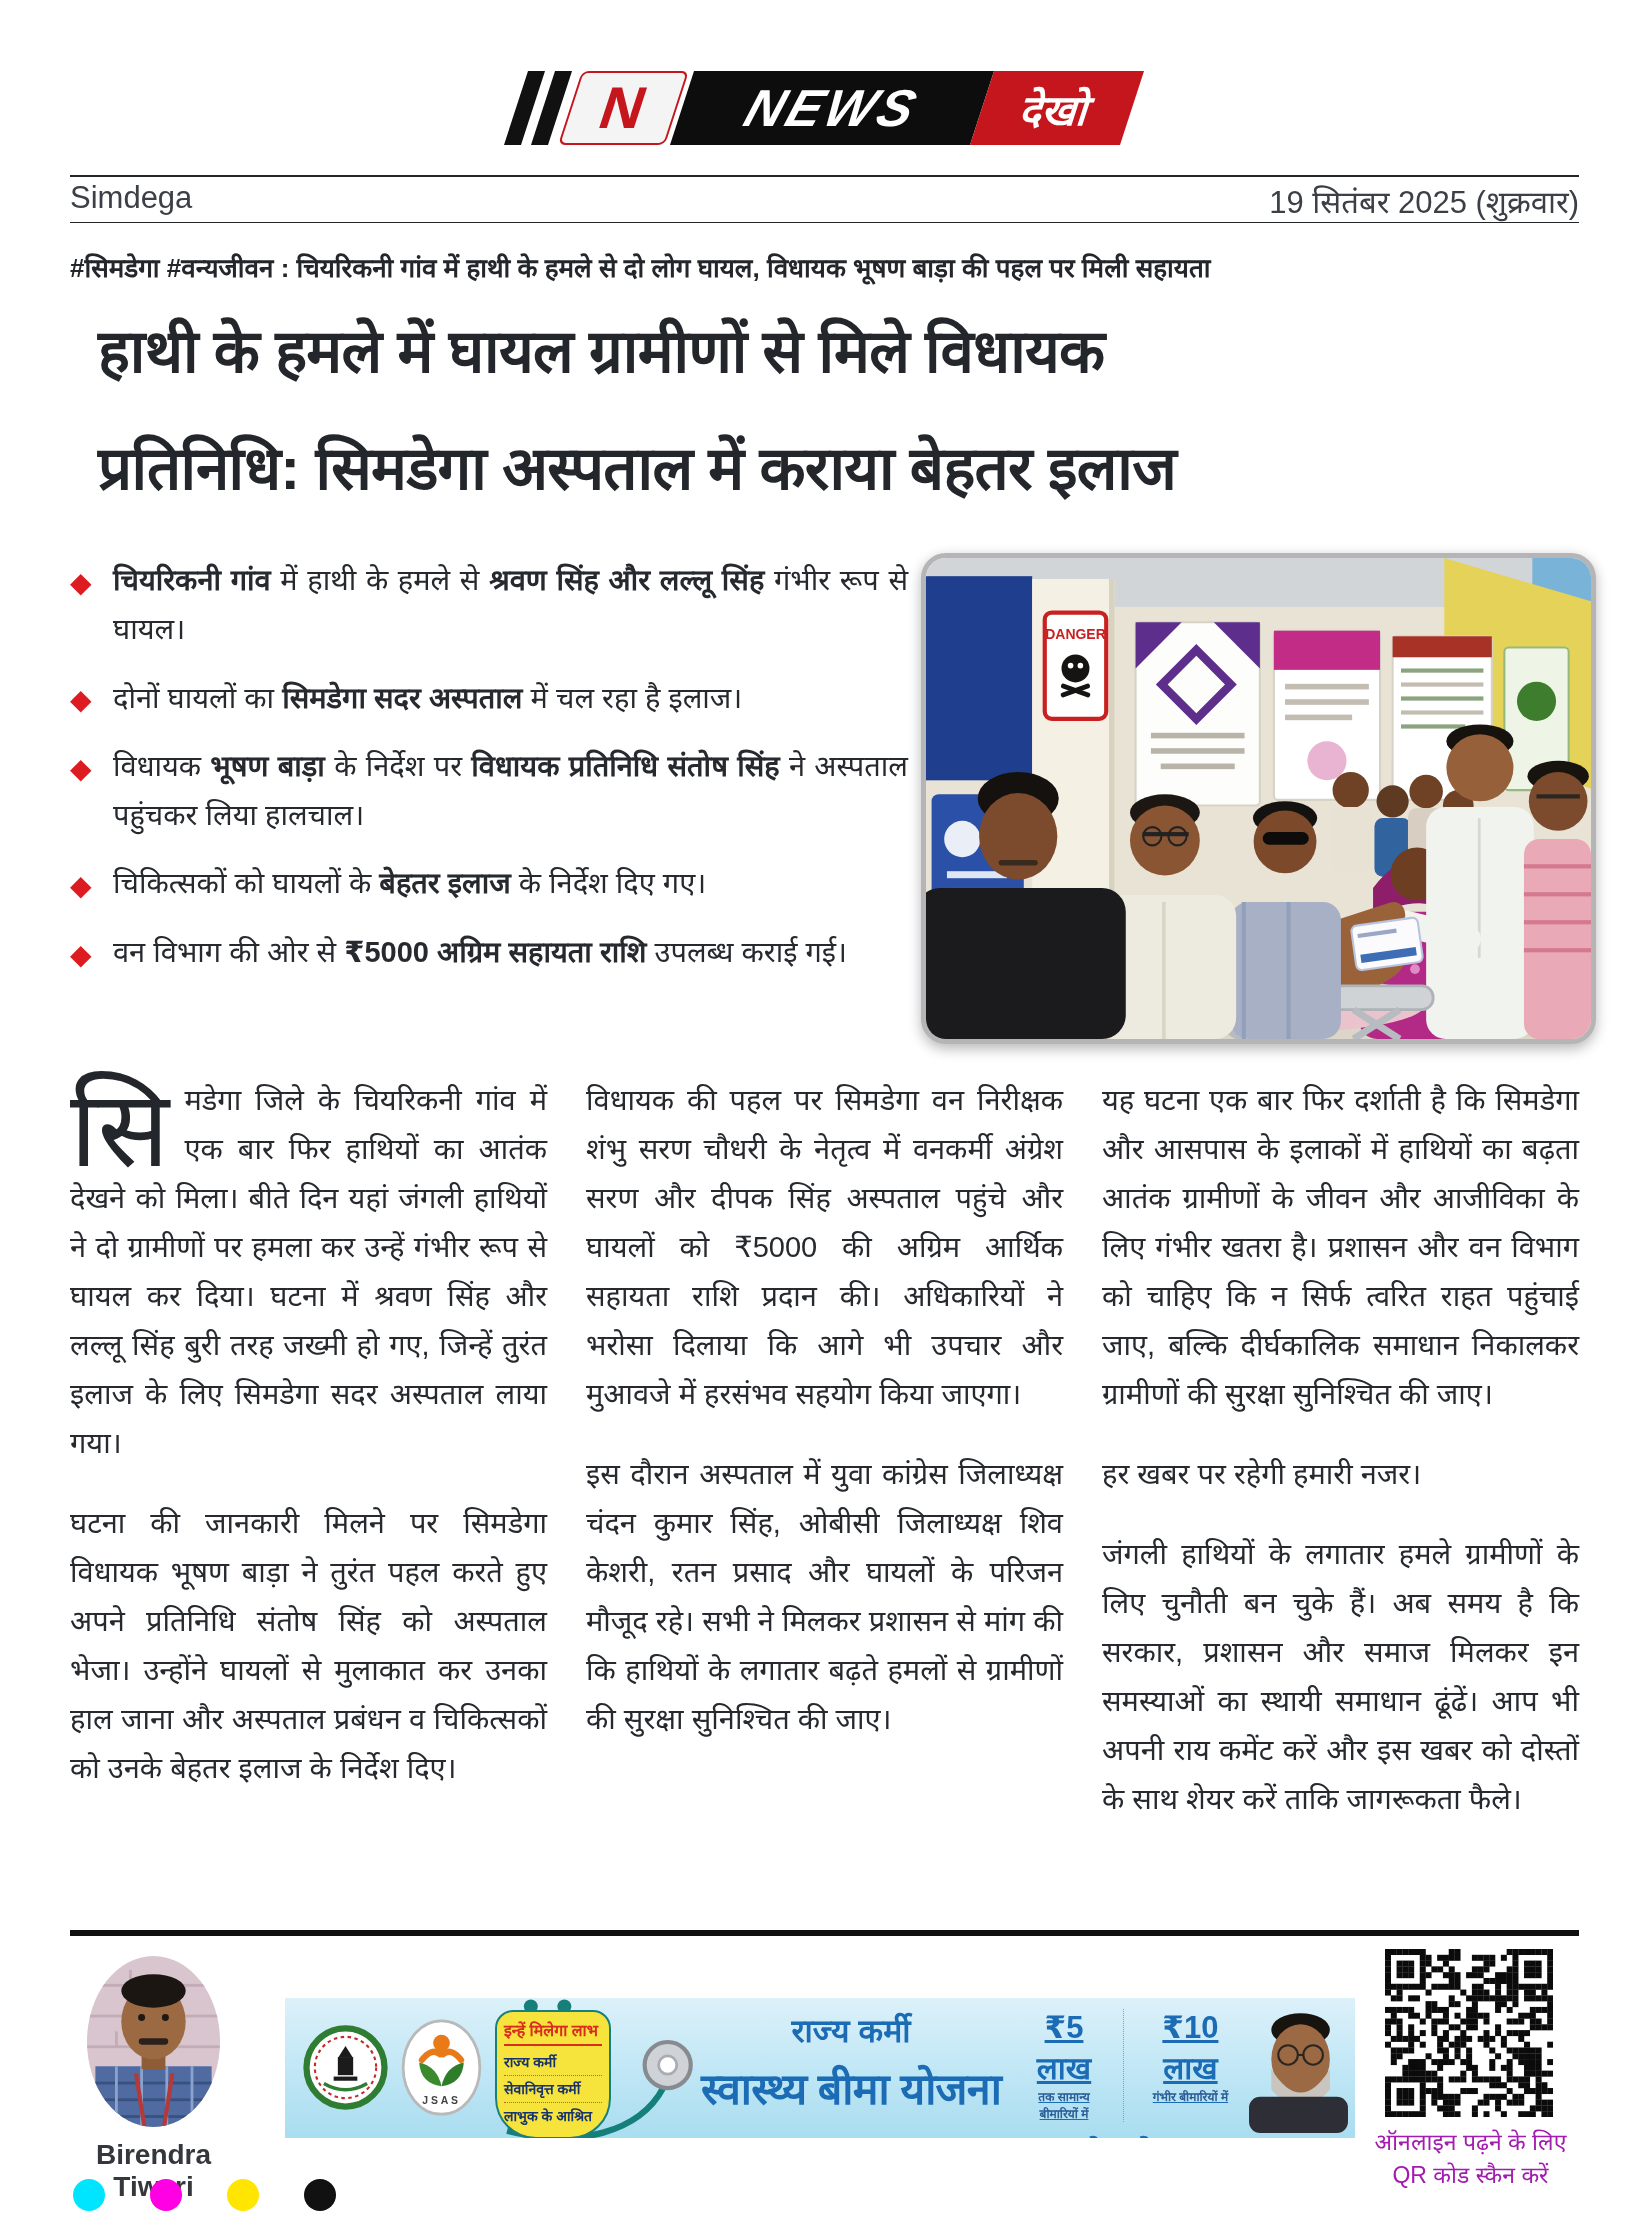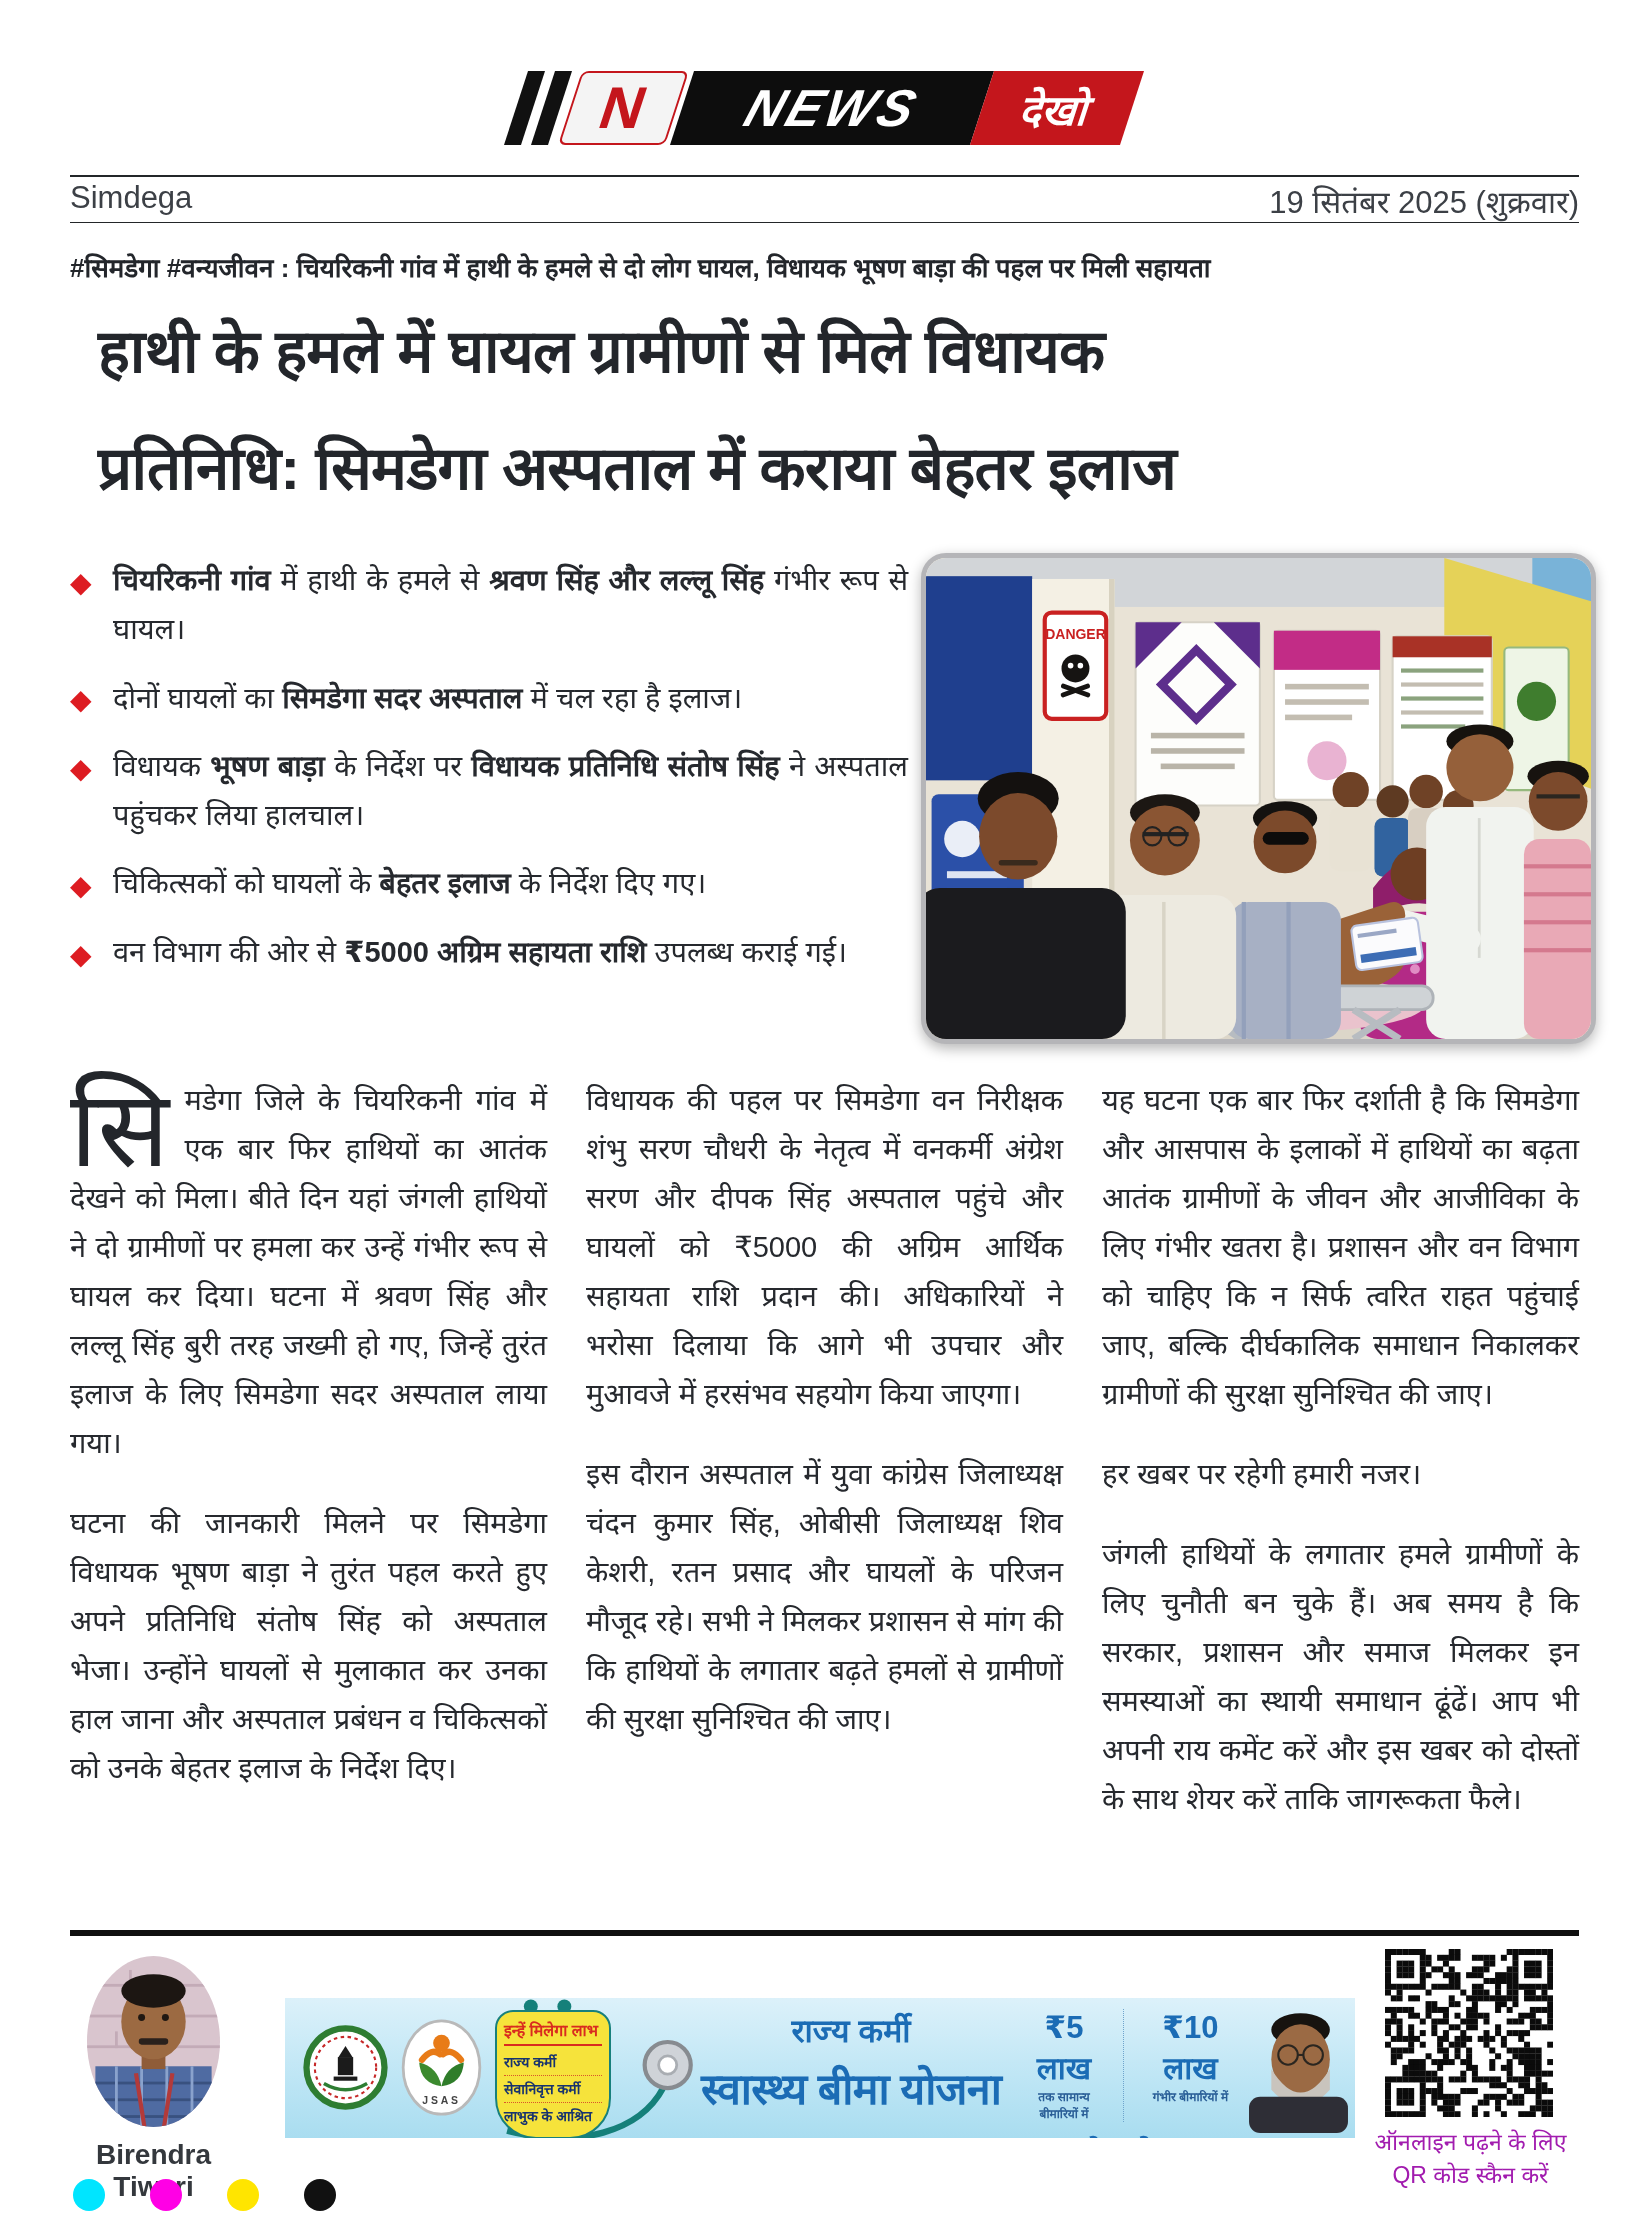--- a/index.html
+++ b/index.html
@@ -52,21 +52,21 @@
   .banner .b-deco{position:absolute;inset:0;pointer-events:none;}
   .b-seal{position:absolute;left:18px;top:26.6px;width:85px;height:85px;}
   .b-jsas{position:absolute;left:116px;top:19.6px;width:81px;height:99px;}
   .b-shield{position:absolute;left:210px;top:12px;width:116px;height:129px;background:#f6e33b;border:2.8px solid #18807c;border-radius:18px 18px 41px 41px;box-sizing:border-box;padding:7px 7px 4.2px;text-align:left;}
   .b-shield .t{color:#d92b1f;font-size:16px;font-weight:700;border-bottom:2.1px solid #d92b1f;padding-bottom:2.8px;margin-bottom:2.8px;}
   .b-shield .it{color:#17336e;font-size:14px;font-weight:700;padding:3.5px 0;border-bottom:1.4px dotted #d9552b;}
   .b-shield .it:last-child{border-bottom:none;}
   .b-title{position:absolute;left:402px;top:9.8px;width:328px;text-align:center;color:#1b6cb5;}
   .b-title .l1{font-size:32px;font-weight:800;}
   .b-title .l2{font-size:43px;font-weight:800;margin-top:7px;letter-spacing:-0.7px;}
-  .b-amounts{position:absolute;left:735px;top:11.2px;width:221px;text-align:center;color:#1b6cb5;}
+  .b-amounts{position:absolute;left:735px;top:11.2px;width:221px;text-align:center;color:#1b6cb5;text-decoration:underline;}
   .b-amounts .row{display:flex;justify-content:center;gap:15.4px;}
   .b-amounts .amt{font-size:31px;font-weight:800;}
   .b-amounts .sub{font-size:12px;font-weight:700;color:#2a5e97;margin-top:0;}
   .b-amounts .vdiv{border-left:1.4px dotted #6fa4cc;}
   .b-cash{margin-top:8.4px;}
   .b-cash .amt{font-size:32px;}
   .b-man{position:absolute;right:4.2px;top:4.2px;width:105px;height:131px;}
   .b-man svg,.b-seal svg,.b-jsas svg{display:block;width:100%;height:100%;}
 
   .qr{position:absolute;left:1385px;top:1949px;width:168px;height:168px;}

